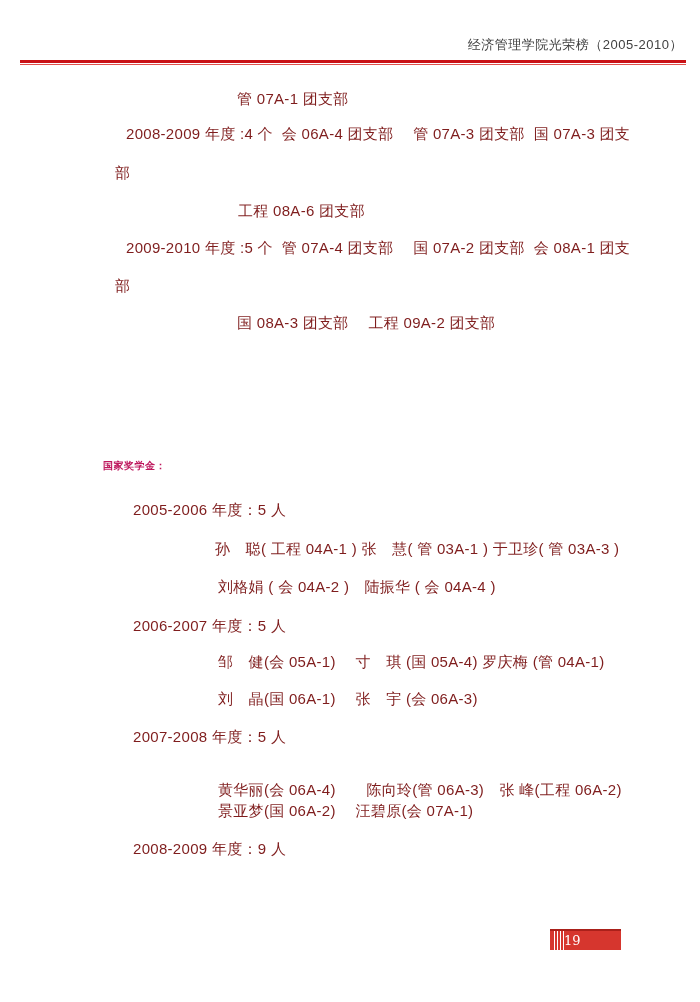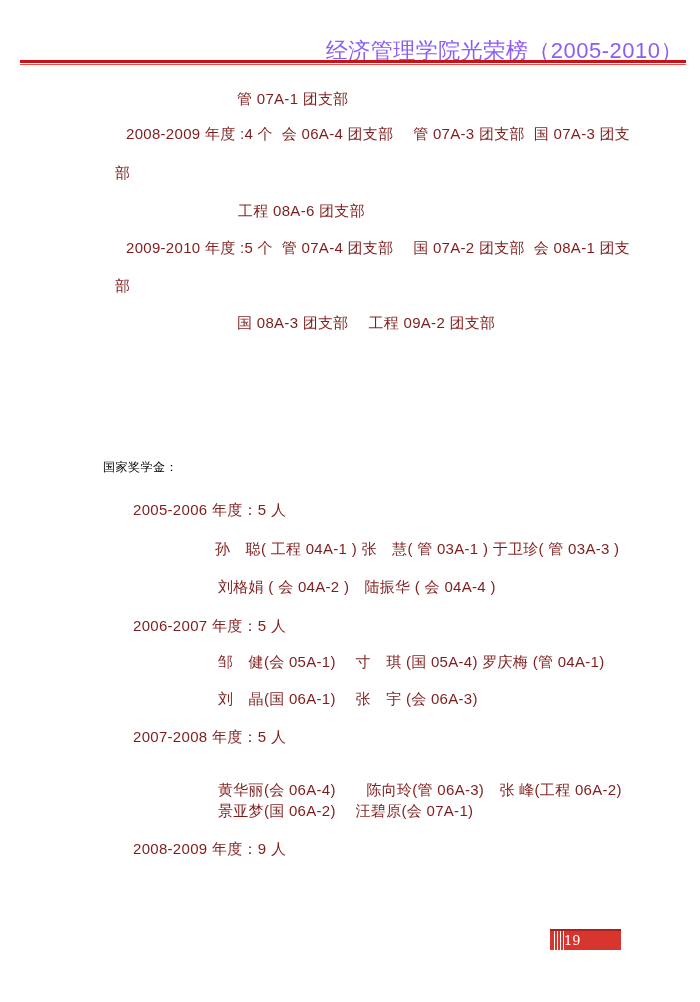--- a/index.html
+++ b/index.html
@@ -13,22 +13,22 @@
     width: 700px;
     height: 1002px;
     background: #ffffff;
     overflow: hidden;
   }
   
   .header-title {
     position: absolute;
     top: 36px;
     right: 17px;
-    font-size: 22px;
-    color: #8b5cf6;
+    font-size: 13px;
+    color: #404040;
     letter-spacing: 0.5px;
     white-space: pre;
     margin-left: 45px;
   }
   .header-rule {
     position: absolute;
     top: 60px;
     left: 20px;
     right: 14px;
   }
@@ -40,23 +40,23 @@
     position: absolute;
     white-space: pre;
     font-size: 15px;
     line-height: 18px;
     color: #7f1d1d;
     letter-spacing: 0.3px;
   }
   .section-heading {
     position: absolute;
     white-space: pre;
-    font-size: 12px;
-    font-weight: normal;
-    color: #000000;
+    font-size: 10px;
+    font-weight: bold;
+    color: #be185d;
     letter-spacing: 0.5px;
   }
 
   
   .page-badge {
     position: absolute;
     left: 550px;
     top: 929px;
     width: 71px;
     height: 21px;

